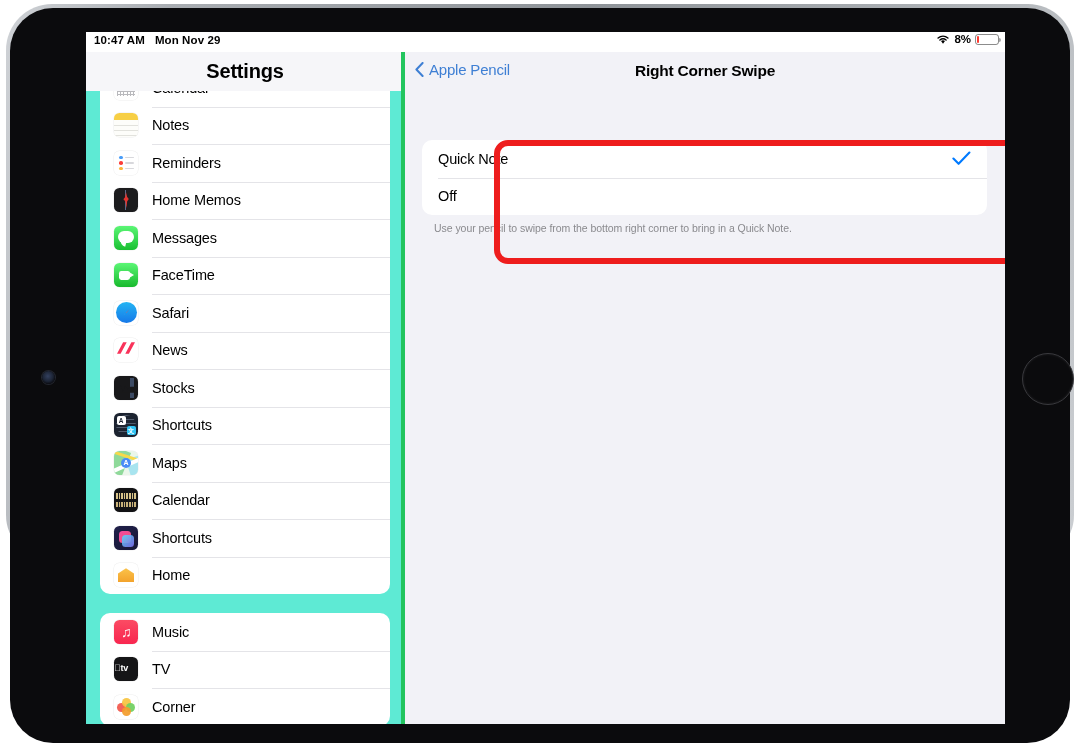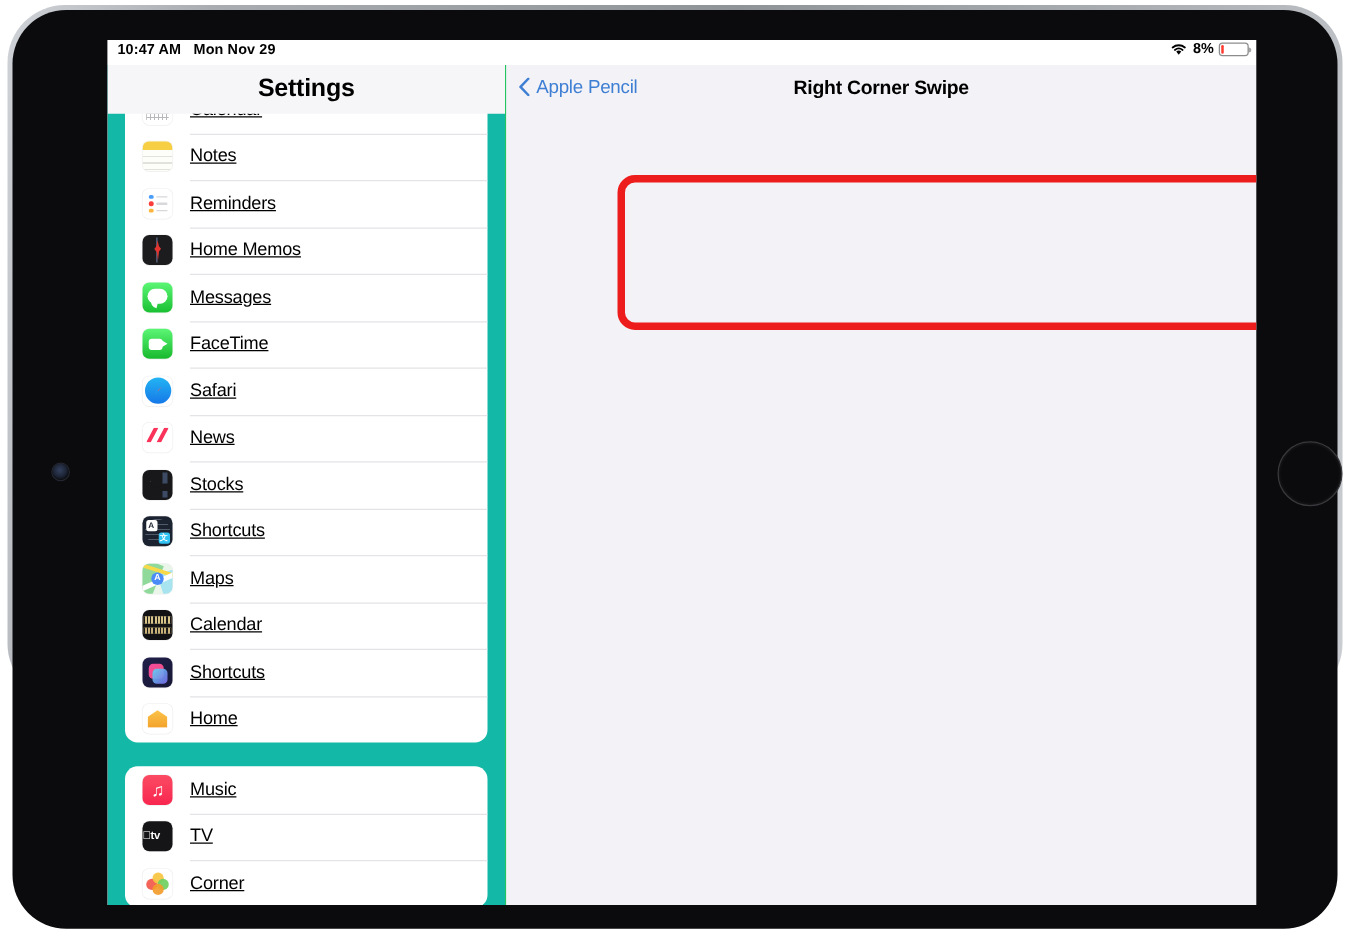--- a/index.html
+++ b/index.html
@@ -128,22 +128,22 @@
     background: #ff3b30;
   }
 
   
   #sidebar {
     position: absolute;
     left: 0;
     top: 20px;
     width: 319px;
     height: 672px;
-    background: #14b8a6;
-    border-right: 1px solid #22c55e;
+    background: #5eead4;
+    border-right: 4px solid #22c55e;
     box-sizing: border-box;
     overflow: hidden;
   }
   #sidebar-header {
     position: absolute;
     left: 0; top: 0;
     width: 318px;
     height: 39px;
     background: #f6f6f9;
     z-index: 5;
@@ -175,21 +175,20 @@
     border-radius: 0 0 10px 10px;
     margin-top: -22px;
   }
   .sb-row {
     position: relative;
     height: 37.5px;
     display: flex;
     align-items: center;
     padding-left: 14px;
     box-sizing: border-box;
-    text-decoration: underline;
   }
   .sb-row + .sb-row::before {
     content: "";
     position: absolute;
     left: 52px;
     right: 0;
     top: 0;
     height: 1px;
     background: #e4e4e8;
   }
@@ -628,18 +627,32 @@
       <div id="detail-navbar">
         <div id="back-button">
           <svg id="back-chevron" width="9" height="15" viewBox="0 0 9 15">
             <path d="M7.6 1 L1.4 7.5 L7.6 14" stroke="#3e7fd4" stroke-width="2" fill="none" stroke-linecap="round" stroke-linejoin="round"></path>
           </svg>
           <span>Apple Pencil</span>
         </div>
         <div id="detail-title">Right Corner Swipe</div>
       </div>
 
+      <div id="options-wrap">
+        <div id="options-card">
+            <div class="opt-row">
+              <span class="opt-label">Quick Note</span>
+              <svg class="opt-check" width="19" height="15" viewBox="0 0 19 15">
+                <path d="M1.4 7.6 L6.6 12.8 L17.4 1.6" stroke="#007aff" stroke-width="2.1" fill="none" stroke-linecap="round" stroke-linejoin="round"></path>
+              </svg>
+            </div>
+            <div class="opt-row">
+              <span class="opt-label">Off</span>
+            </div>
+          </div>
+        <div id="options-footnote">Use your pencil to swipe from the bottom right corner to bring in a Quick Note.</div>
+      </div>
     </div>
 
     <div id="highlight-box" style="border-color: rgb(238, 29, 29);"></div>
 
   </div>
 </div>
 
 </body></html>

